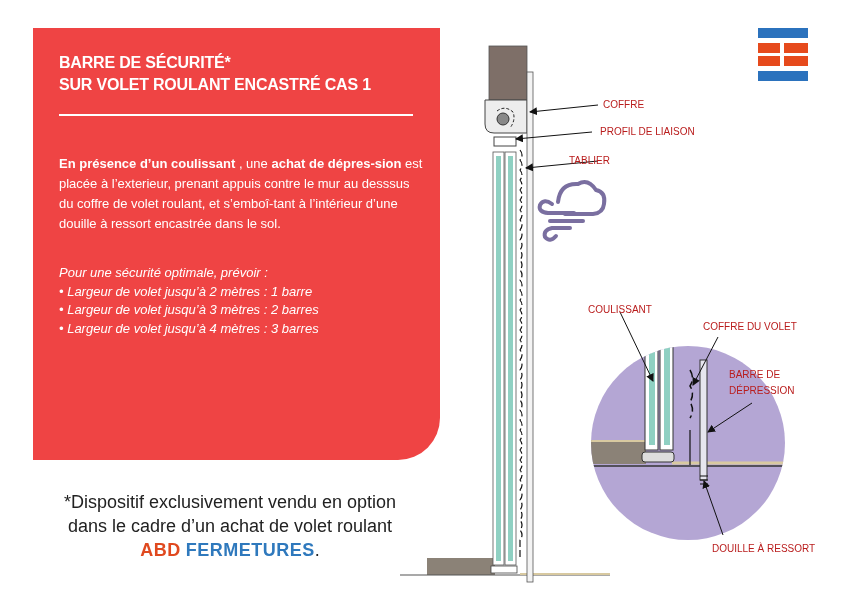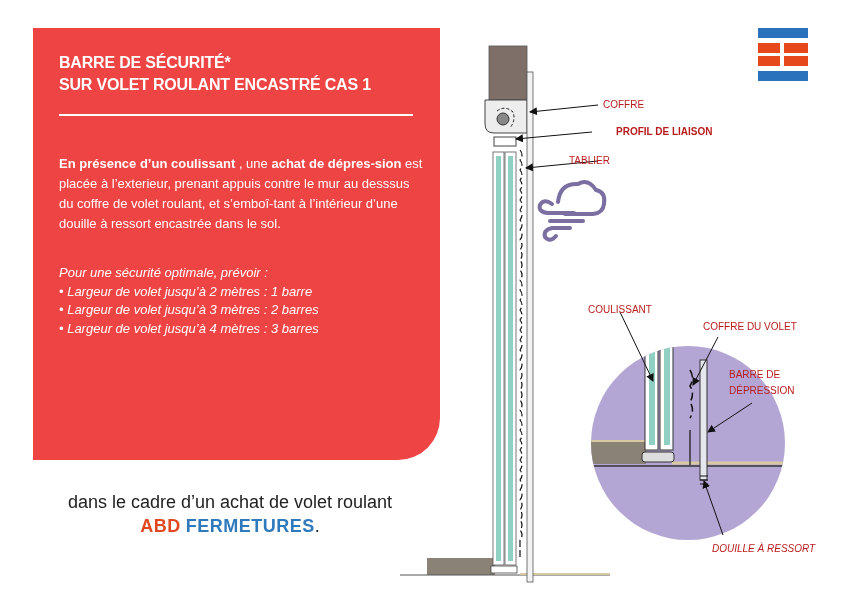--- a/index.html
+++ b/index.html
@@ -35,20 +35,21 @@
   <div class="desc"><b>En présence d’un coulissant</b><span> , une </span><b>achat de dépres-sion</b><span> est placée à l’exterieur, prenant appuis contre le mur au desssus du coffre de volet roulant, et s’emboî-tant à l’intérieur d’une douille à ressort encastrée dans le sol.</span></div>
   <div class="reco">
     <div>Pour une sécurité optimale, prévoir  :</div>
     <div>• Largeur de volet jusqu’à 2 mètres : 1 barre</div>
     <div>• Largeur de volet jusqu’à 3 mètres : 2 barres</div>
     <div>• Largeur de volet jusqu’à 4 mètres : 3 barres</div>
   </div>
 </div>
 
 <div class="footnote">
+  <div>*Dispositif exclusivement vendu en option</div>
   <div>dans le cadre d’un achat de volet roulant</div>
   <div><span class="brand-a">ABD</span> <span class="brand-b">FERMETURES</span><span>.</span></div>
 </div>
 
 <div class="logo">
   <div class="bar" style="top:2px;"></div>
   <div class="red" style="top:17px;left:0;width:22px;"></div>
   <div class="red" style="top:17px;left:26px;width:24px;"></div>
   <div class="red" style="top:30px;left:0;width:22px;"></div>
   <div class="red" style="top:30px;left:26px;width:24px;"></div>
@@ -126,19 +127,19 @@
     </g>
   </g>
 
   <line x1="620" y1="312" x2="653" y2="381" stroke="#111" stroke-width="1" marker-end="url(#arr)"></line>
   <line x1="718" y1="337" x2="693" y2="385" stroke="#111" stroke-width="1" marker-end="url(#arr)"></line>
   <line x1="752" y1="403" x2="708" y2="432" stroke="#111" stroke-width="1" marker-end="url(#arr)"></line>
   <line x1="723" y1="535" x2="704" y2="481" stroke="#111" stroke-width="1" marker-end="url(#arr)"></line>
 </svg>
 
 <div class="lbl" style="left:603px;top:98px;">COFFRE</div>
-<div class="lbl" style="left:616px;top:125px;font-weight:bold;">PROFIL DE LIAISON</div>
+<div class="lbl" style="left:600px;top:125px;">PROFIL DE LIAISON</div>
 <div class="lbl" style="left:569px;top:154px;">TABLIER</div>
 <div class="lbl" style="left:588px;top:295px;margin-top:8px;">COULISSANT</div>
 <div class="lbl" style="left:703px;top:320px;">COFFRE DU VOLET</div>
 <div class="lbl" style="left:729px;top:368px;">BARRE DE</div>
 <div class="lbl" style="left:729px;top:384px;">DÉPRESSION</div>
-<div class="lbl" style="left:712px;top:542px;font-style:italic;">DOUILLE À RESSORT</div>
+<div class="lbl" style="left:712px;top:542px;">DOUILLE À RESSORT</div>
 
 </body></html>

